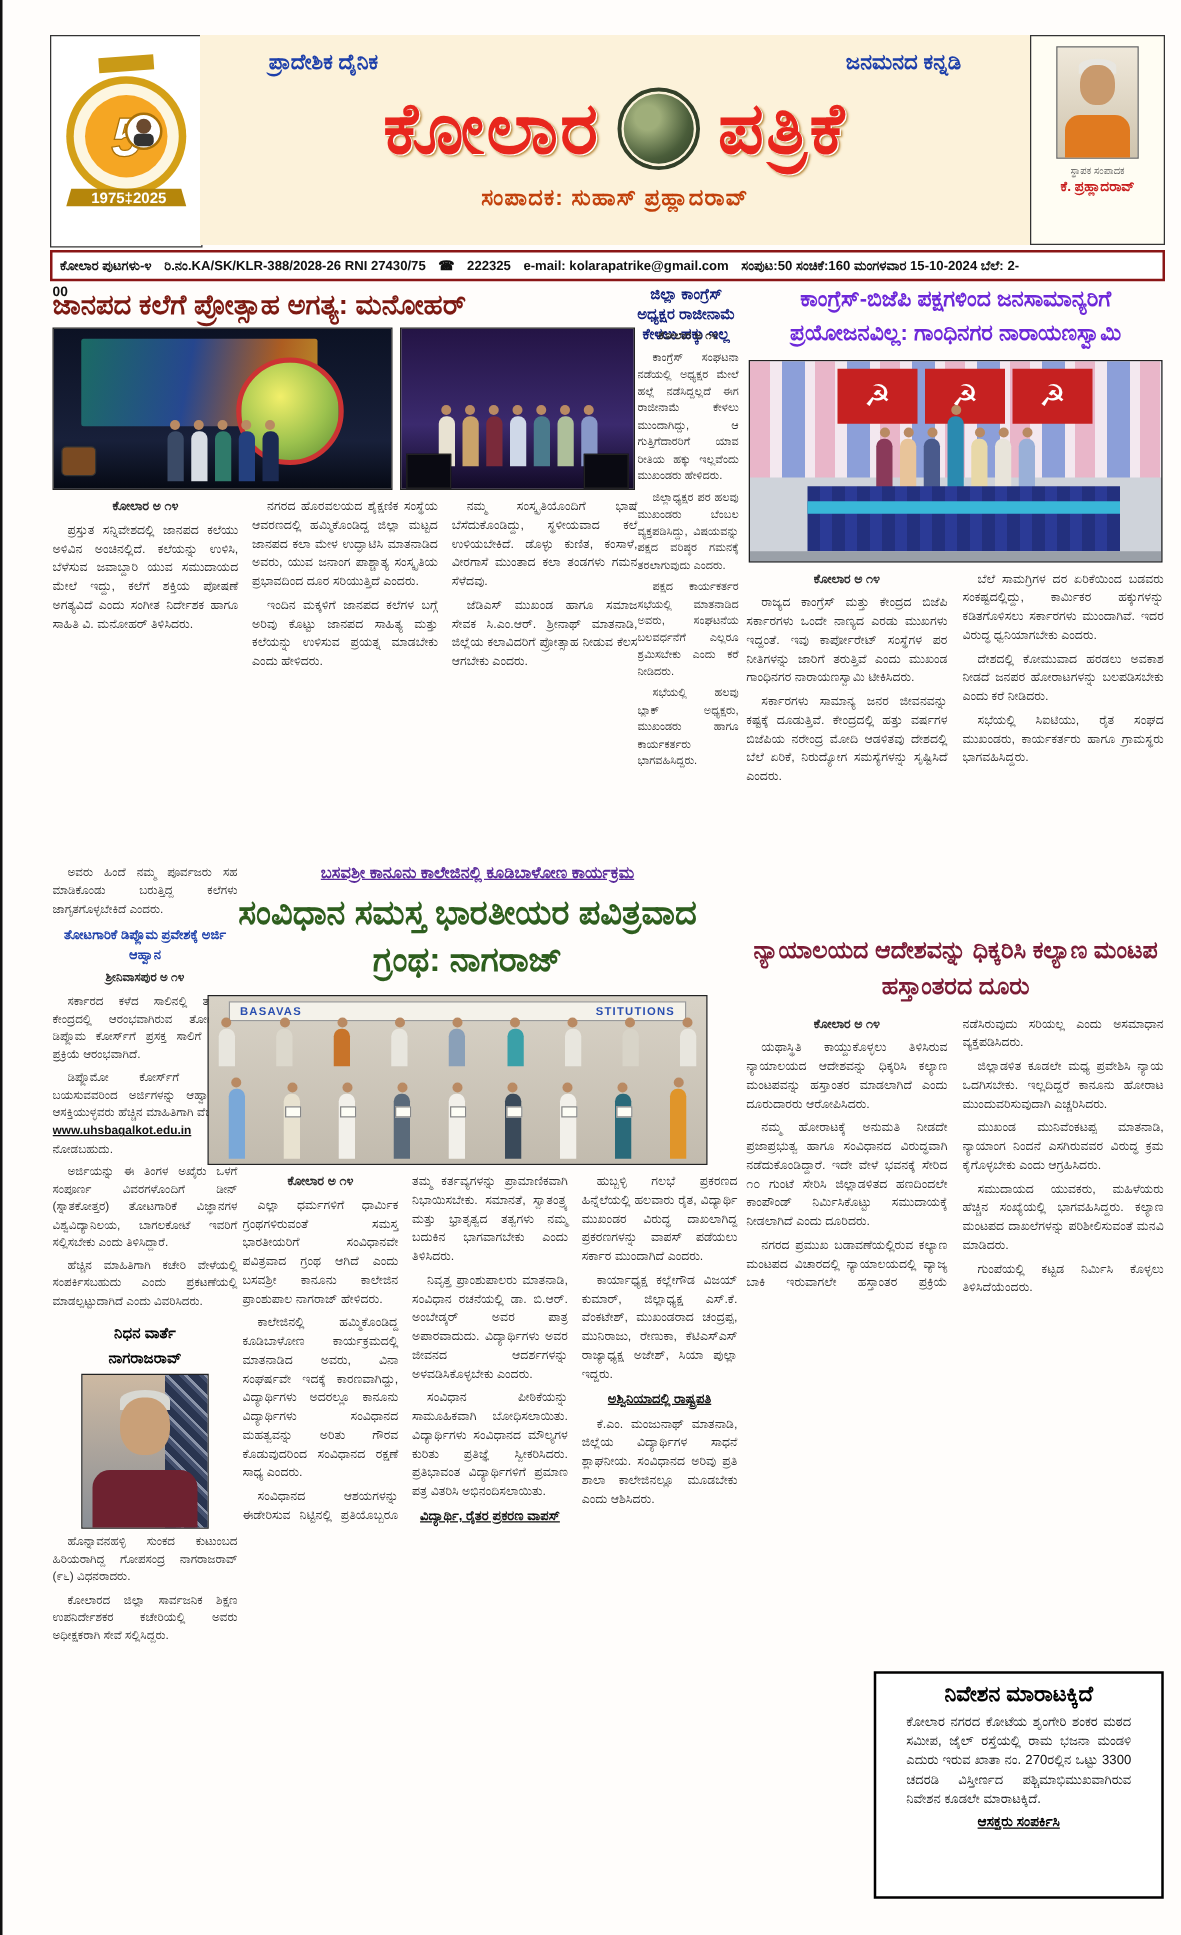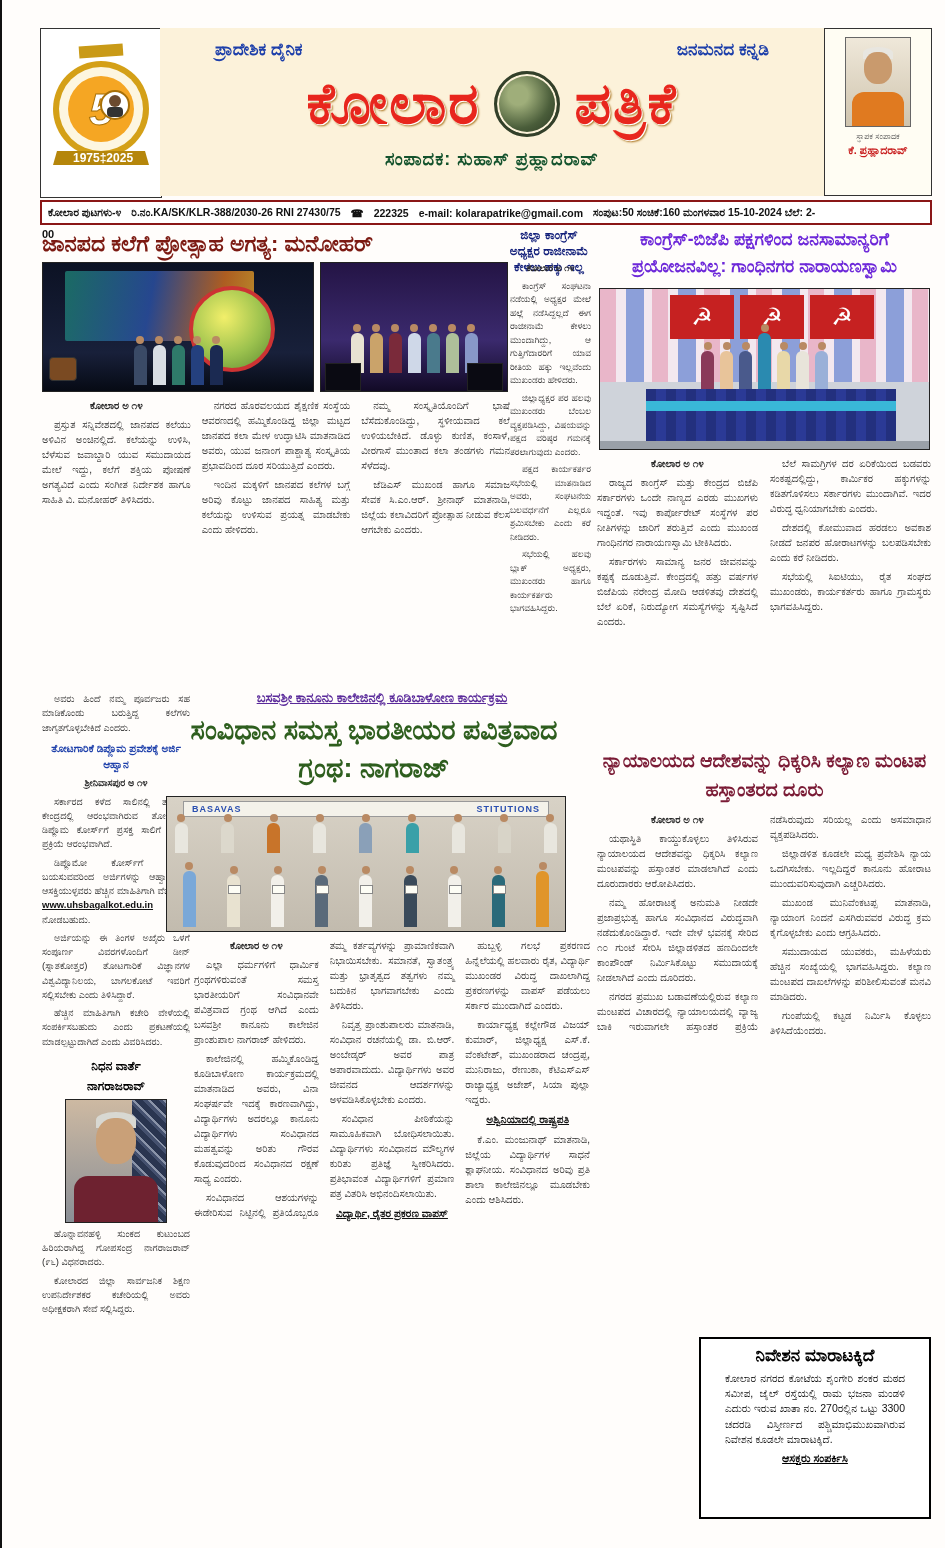--- a/index.html
+++ b/index.html
@@ -13,21 +13,21 @@
   .mh-right{left:822px;top:28px;width:108px;height:168px;background:#fffdf3;border:1.5px solid #333;
             display:flex;flex-direction:column;align-items:center;padding-top:8px;box-sizing:border-box;}
   .taglines{display:flex;justify-content:space-between;padding:12px 55px 0 55px;
             color:#1d3faa;font-weight:bold;font-size:17px;}
   .title-row{display:flex;align-items:center;justify-content:center;gap:14px;margin-top:10px;}
   .mh-title{font-size:57px;font-weight:bold;color:#e8261d;
             text-shadow:1px 1px 0 #fff,2px 2px 2px #b07c2a;letter-spacing:2px;}
   .coin{width:60px;height:60px;border-radius:50%;
         background:radial-gradient(circle at 35% 35%,#9fae7a 0 18%,#4a5d3a 60%,#26331f 100%);
         border:3px solid #33402a;box-shadow:0 0 0 2px #fcf2da inset;}
-  .editor-line{margin-top:12px;color:#14532d;font-weight:bold;font-size:18px;letter-spacing:1px;}
+  .editor-line{margin-top:12px;color:#c2410c;font-weight:bold;font-size:18px;letter-spacing:1px;}
   .founder-label{font-size:8px;color:#555;margin-top:5px;}
   .founder-name{font-size:11px;color:#c81d1d;font-weight:bold;margin-top:2px;}
   
   .infobar{left:38px;top:200px;width:892px;height:25px;border:2px solid #8a1616;background:#fff;
            display:flex;align-items:center;gap:10px;padding:0 6px;box-sizing:border-box;
            font-size:10.5px;font-weight:bold;color:#111;white-space:nowrap;overflow:hidden;}
   .wrap00{left:40px;top:228px;font-size:11px;font-weight:bold;color:#111;}
   
   .h-folk{left:40px;top:231px;width:470px;font-size:22px;font-weight:bold;color:#7c1a12;}
   .h-cong-small{left:505px;top:227px;width:84px;font-size:12px;font-weight:bold;color:#121f7a;
@@ -145,21 +145,21 @@
       <span class="mp-hair"></span>
       <span class="mp-face"></span>
       <span class="mp-body"></span>
     </div>
     <div class="founder-label">ಸ್ಥಾಪಕ ಸಂಪಾದಕ</div>
     <div class="founder-name">ಕೆ. ಪ್ರಹ್ಲಾದರಾವ್</div>
   </div>
 
   <div class="abs infobar">
     <span>ಕೋಲಾರ ಪುಟಗಳು-೪</span>
-    <span>ರಿ.ನಂ.KA/SK/KLR-388/2030-26 RNI 27430/75</span>
+    <span>ರಿ.ನಂ.KA/SK/KLR-388/2028-26 RNI 27430/75</span>
     <span>☎</span>
     <span>222325</span>
     <span>e-mail: kolarapatrike@gmail.com</span>
     <span>ಸಂಪುಟ:50 ಸಂಚಿಕೆ:160 ಮಂಗಳವಾರ 15-10-2024 ಬೆಲೆ: 2-</span>
   </div>
   <div class="abs wrap00">00</div>
 
   <div class="abs h-folk">ಜಾನಪದ ಕಲೆಗೆ ಪ್ರೋತ್ಸಾಹ ಅಗತ್ಯ: ಮನೋಹರ್</div>
   <div class="abs h-cong-small">ಜಿಲ್ಲಾ ಕಾಂಗ್ರೆಸ್ ಅಧ್ಯಕ್ಷರ ರಾಜೀನಾಮೆ ಕೇಳಲು ಹಕ್ಕು ಇಲ್ಲ</div>
   <div class="abs h-right">ಕಾಂಗ್ರೆಸ್-ಬಿಜೆಪಿ ಪಕ್ಷಗಳಿಂದ ಜನಸಾಮಾನ್ಯರಿಗೆ ಪ್ರಯೋಜನವಿಲ್ಲ: ಗಾಂಧಿನಗರ ನಾರಾಯಣಸ್ವಾಮಿ</div>

